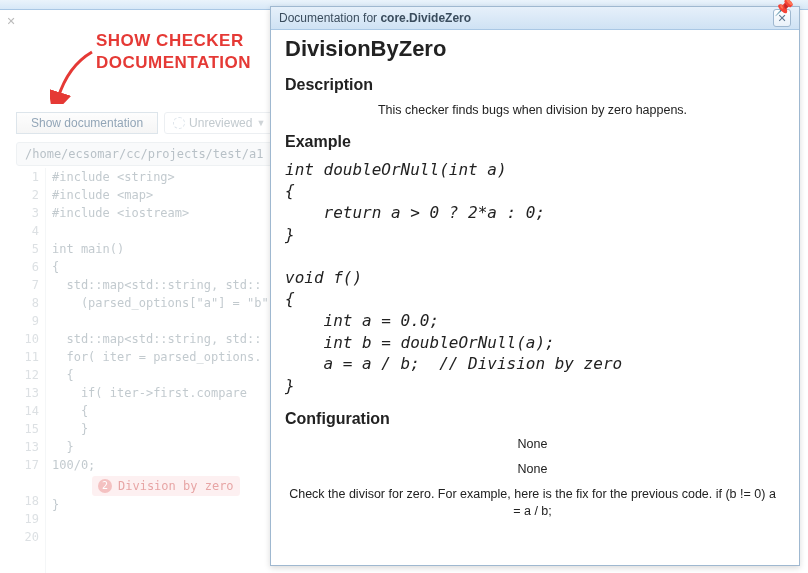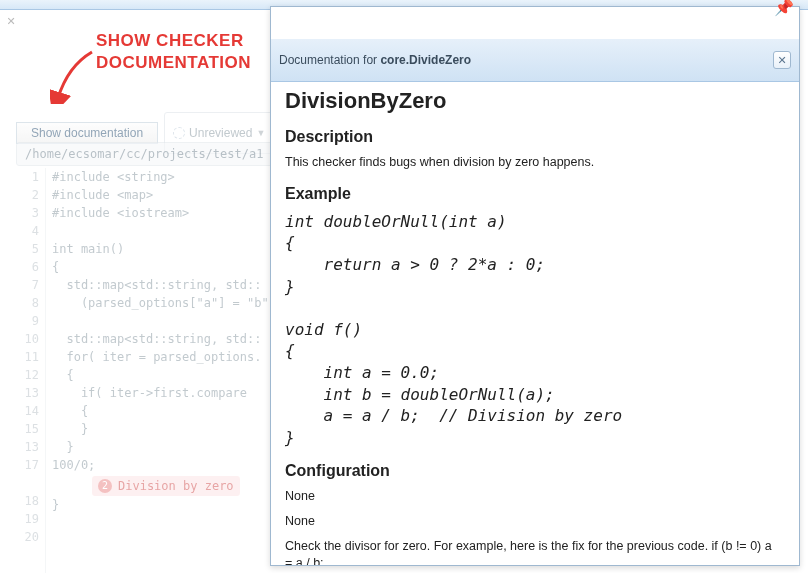--- a/index.html
+++ b/index.html
@@ -23,21 +23,21 @@
 
   .toolbar {
     position: absolute; top: 112px; left: 16px; right: 16px; display: flex; gap: 6px; align-items: center;
     z-index: 1;
   }
   .btn {
     background: linear-gradient(#fdfdfd,#f0f0f0); border: 1px solid #c8d4df; border-radius: 0;
     padding: 3px 14px; font-size: 12px; color: #4a6a88; cursor: pointer;
   }
   .revstatus {
-    display: flex; align-items: center; gap: 4px; padding: 13px 8px; color: #9aa7af; font-size: 12px;
+    display: flex; align-items: center; gap: 4px; padding: 3px 8px; color: #9aa7af; font-size: 12px;
     border: 1px solid #e0e6eb; border-radius: 3px; background: #fff;
   }
   .revstatus .chev { font-size: 9px; color: #b0b8be; }
   .revstatus .dimicon { width: 12px; height: 12px; border: 1.5px dashed #c8d4df; border-radius: 50%; }
 
   .pathbar {
     position: absolute; top: 142px; left: 16px; right: 16px; background: #f6f8fa; border: 1px solid #e3e8ec;
     border-radius: 3px; padding: 4px 8px; font-size: 12px; color: #8a98a2; font-family: Menlo, Consolas, monospace;
     z-index: 1;
   }
@@ -58,32 +58,32 @@
     font-size:10px; align-items:center; justify-content:center; }
 
   
   .docwin {
     position: absolute; top: 6px; left: 270px; width: 530px; height: 560px; background: #fff;
     border: 1px solid #9fb8d0; box-shadow: 0 2px 6px rgba(0,0,0,.15); z-index: 10;
     display: flex; flex-direction: column;
   }
   .dochdr {
     background: linear-gradient(#e6f0fa, #cfe2f4); border-bottom: 1px solid #a9c7e4;
-    padding: 12px 8px; display: flex; align-items: center; font-size: 12px; color: #3a4c5d; margin-top: 32px;
+    padding: 2px 8px; display: flex; align-items: center; font-size: 12px; color: #3a4c5d;
   }
   .dochdr .title { flex:1; }
   .dochdr .title b { font-weight: bold; }
   .dochdr .closebtn {
     width: 18px; height: 18px; border: 1px solid #9fb8d0; border-radius: 3px; background: linear-gradient(#fff,#e9f1f9);
     display: flex; align-items: center; justify-content: center; font-size: 11px; color: #5b7690; cursor: pointer;
   }
   .docbody { flex: 1; overflow-y: auto; padding: 0 14px 4px 14px; color: #222; }
   .docbody h1 { font-size: 22px; font-weight: bold; margin: 6px 0 14px 0; }
   .docbody h2 { font-size: 16px; font-weight: bold; margin: 14px 0 8px 0; }
-  .docbody p { font-size: 12.5px; margin: 4px 5px 8px 0; line-height: 1.35; }
+  .docbody p { font-size: 12.5px; margin: 4px 5px 8px 0; line-height: 1.35; text-align: center; }
   .docbody pre { font-family: Menlo, Consolas, monospace; font-size: 16px; white-space: pre; line-height: 1.35; margin: 4px 0 8px 0; font-style: italic; }
 
   
   .pin { position: absolute; top: -2px; right: 14px; color: #b6cde2; font-size: 16px; z-index: 11; cursor: pointer; }
 
   
   .faint { opacity: .6; }
 </style>
 </head>
 <body>

